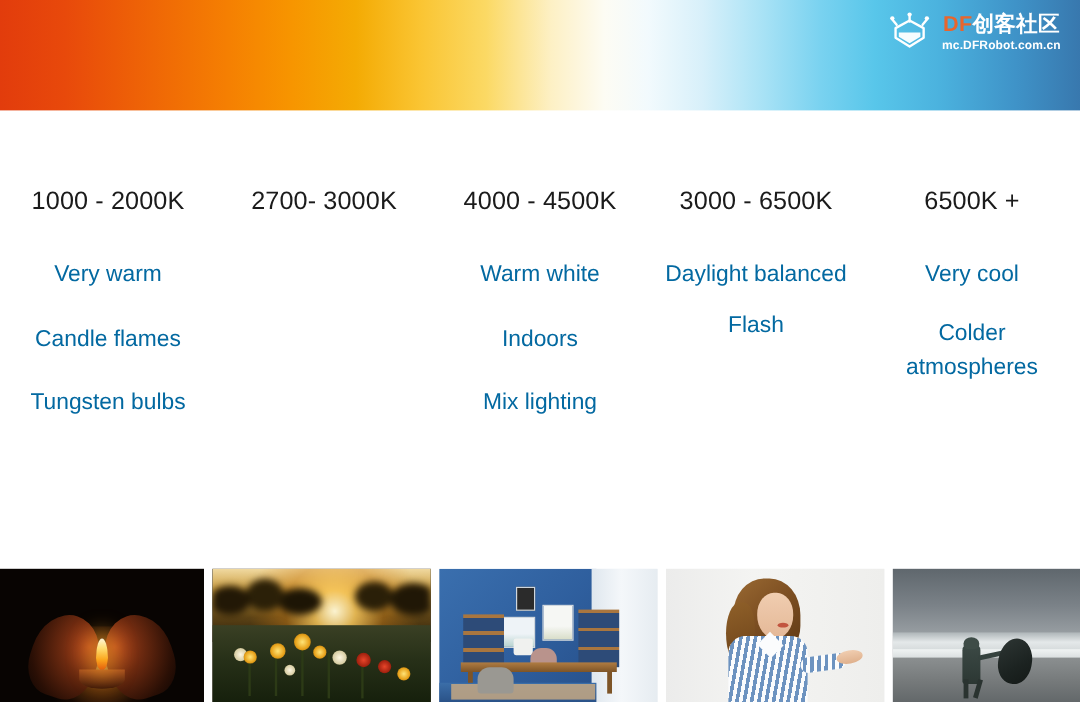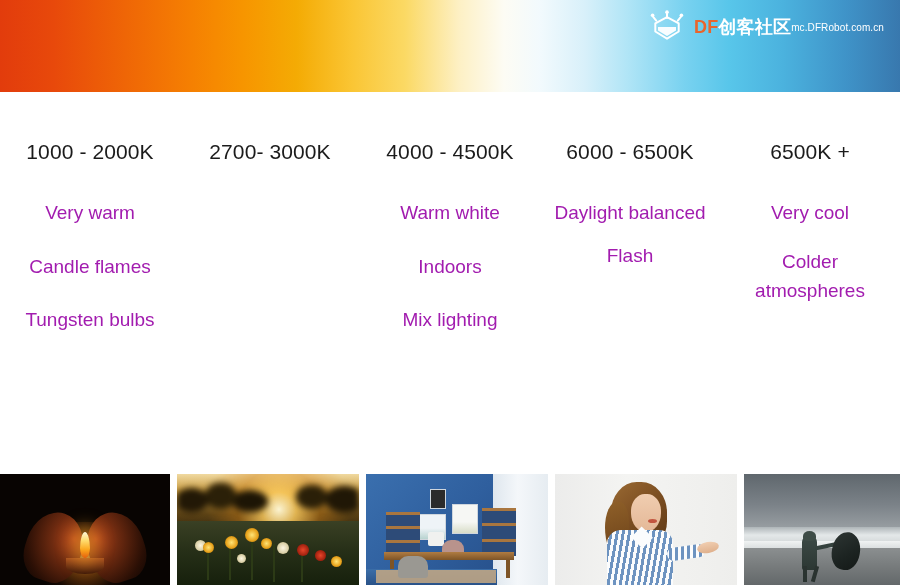--- a/index.html
+++ b/index.html
@@ -34,44 +34,44 @@
       #3f93c8 94%,
       #3878ae 100%);
   }
 
   
   .logo {
     position:absolute; right:16px; top:9px;
     display:flex; align-items:center; gap:9px;
   }
   .logo-mark { width:36px; height:36px; position:relative; flex:0 0 auto; }
-  .logo-text { display:flex; flex-direction:row; line-height:1; }
+  .logo-text { display:flex; flex-direction:column; line-height:1;align-items:center; }
   .logo-brand {
     font-size:18px; font-weight:bold; letter-spacing:.2px; white-space:nowrap;
   }
   .logo-brand .df { color:#e9652c; }
   .logo-brand .cn { color:#ffffff; }
   .logo-url {
-    font-size:10px; font-weight:normal; color:#ffffff;
+    font-size:10px; font-weight:bold; color:#ffffff;
     margin-top:5px; text-align:center; letter-spacing:.1px; white-space:nowrap;
   }
 
   
   .table {
-    position:absolute; left:0; top:140px; width:900px;
+    position:absolute; left:0; top:156px; width:900px;
     display:grid; grid-template-columns:repeat(5,1fr);
   }
   .col { padding:0 6px; text-align:center; }
   .kelvin {
     font-size:21px; color:#1b1b1b; letter-spacing:.1px;
     white-space:nowrap; line-height:1.15;
   }
   .rows { margin-top:34px; display:flex; flex-direction:column; gap:22px; }
   .row-item {
-    font-size:19px; color:#a21caf; line-height:1.55;
+    font-size:19px; color:#0369a1; line-height:1.55;
   }
   
   .col-4 .rows { gap:13px; }
   .col-5 .rows { gap:19px; }
   .col-1 .rows, .col-3 .rows { gap:24px; }
 
   
   .strip {
     position:absolute; left:0; top:474px; width:900px; height:111px;
     display:flex; gap:7px;
@@ -320,21 +320,21 @@
     <div class="col col-3">
       <div class="kelvin">4000 - 4500K</div>
       <div class="rows">
         <div class="row-item">Warm white</div>
         <div class="row-item">Indoors</div>
         <div class="row-item">Mix lighting</div>
       </div>
     </div>
 
     <div class="col col-4">
-      <div class="kelvin">6000 - 6500K</div>
+      <div class="kelvin">3000 - 6500K</div>
       <div class="rows">
         <div class="row-item">Daylight balanced</div>
         <div class="row-item">Flash</div>
       </div>
     </div>
 
     <div class="col col-5">
       <div class="kelvin">6500K +</div>
       <div class="rows">
         <div class="row-item">Very cool</div>

